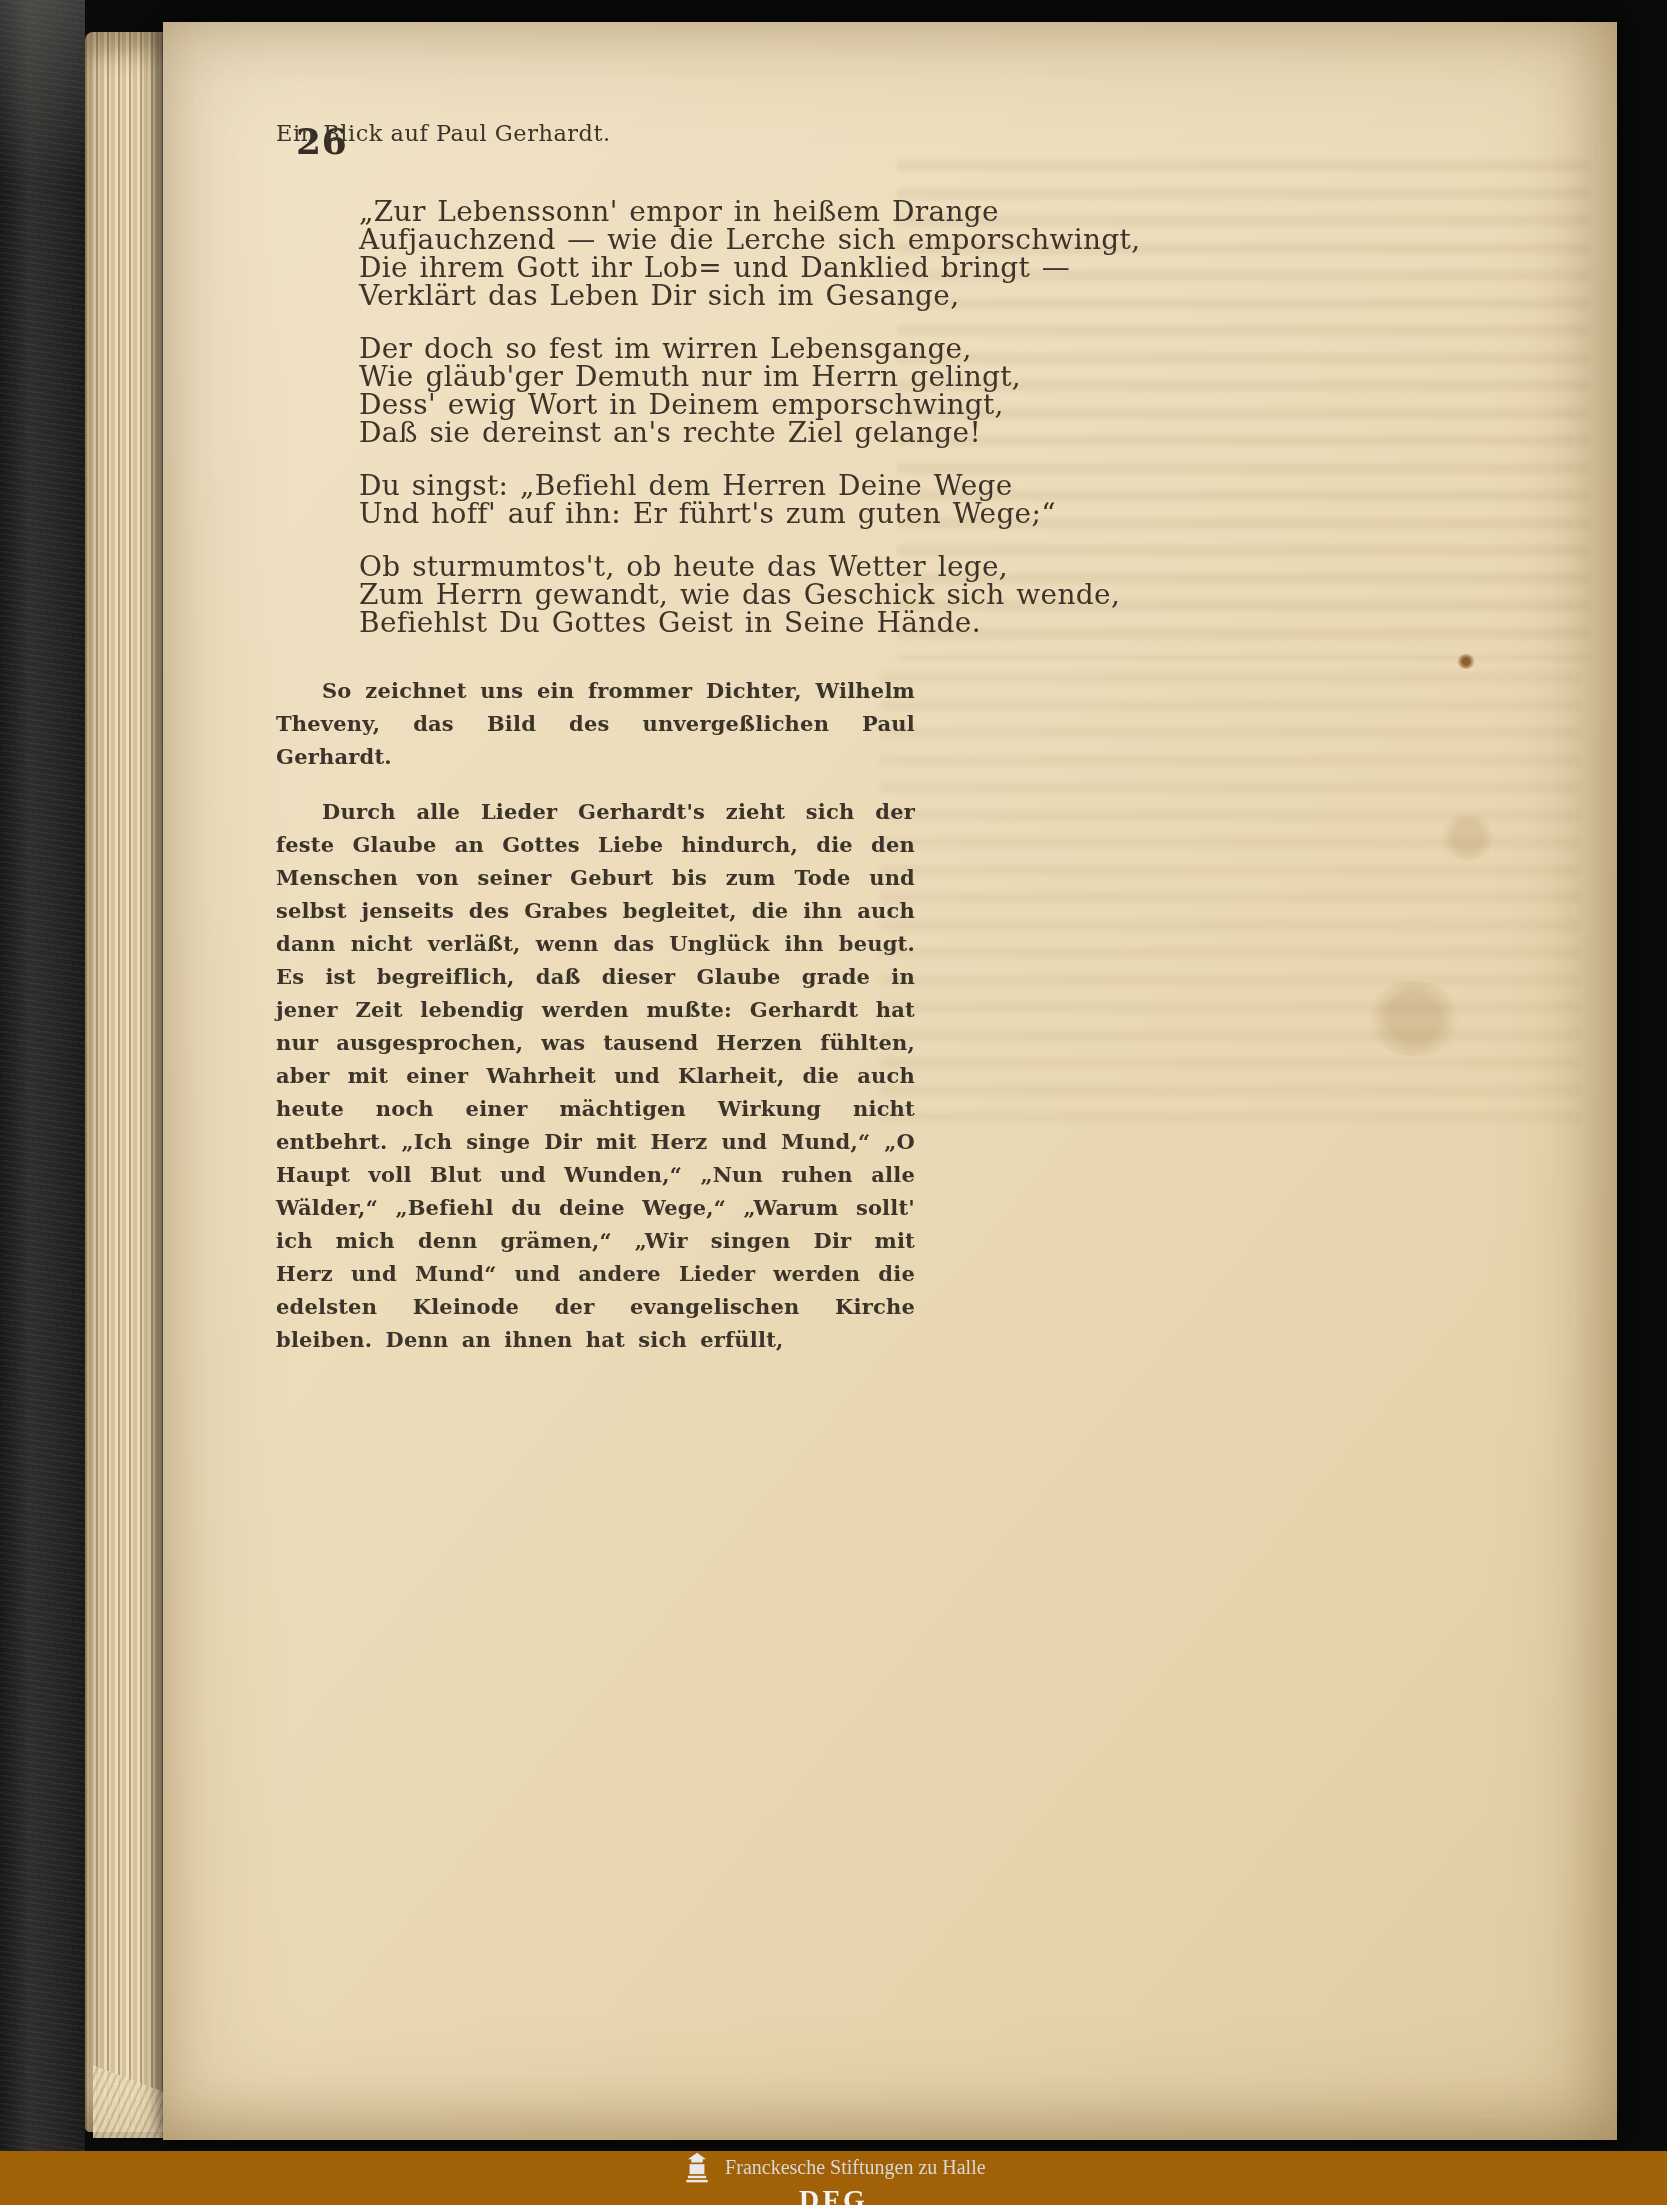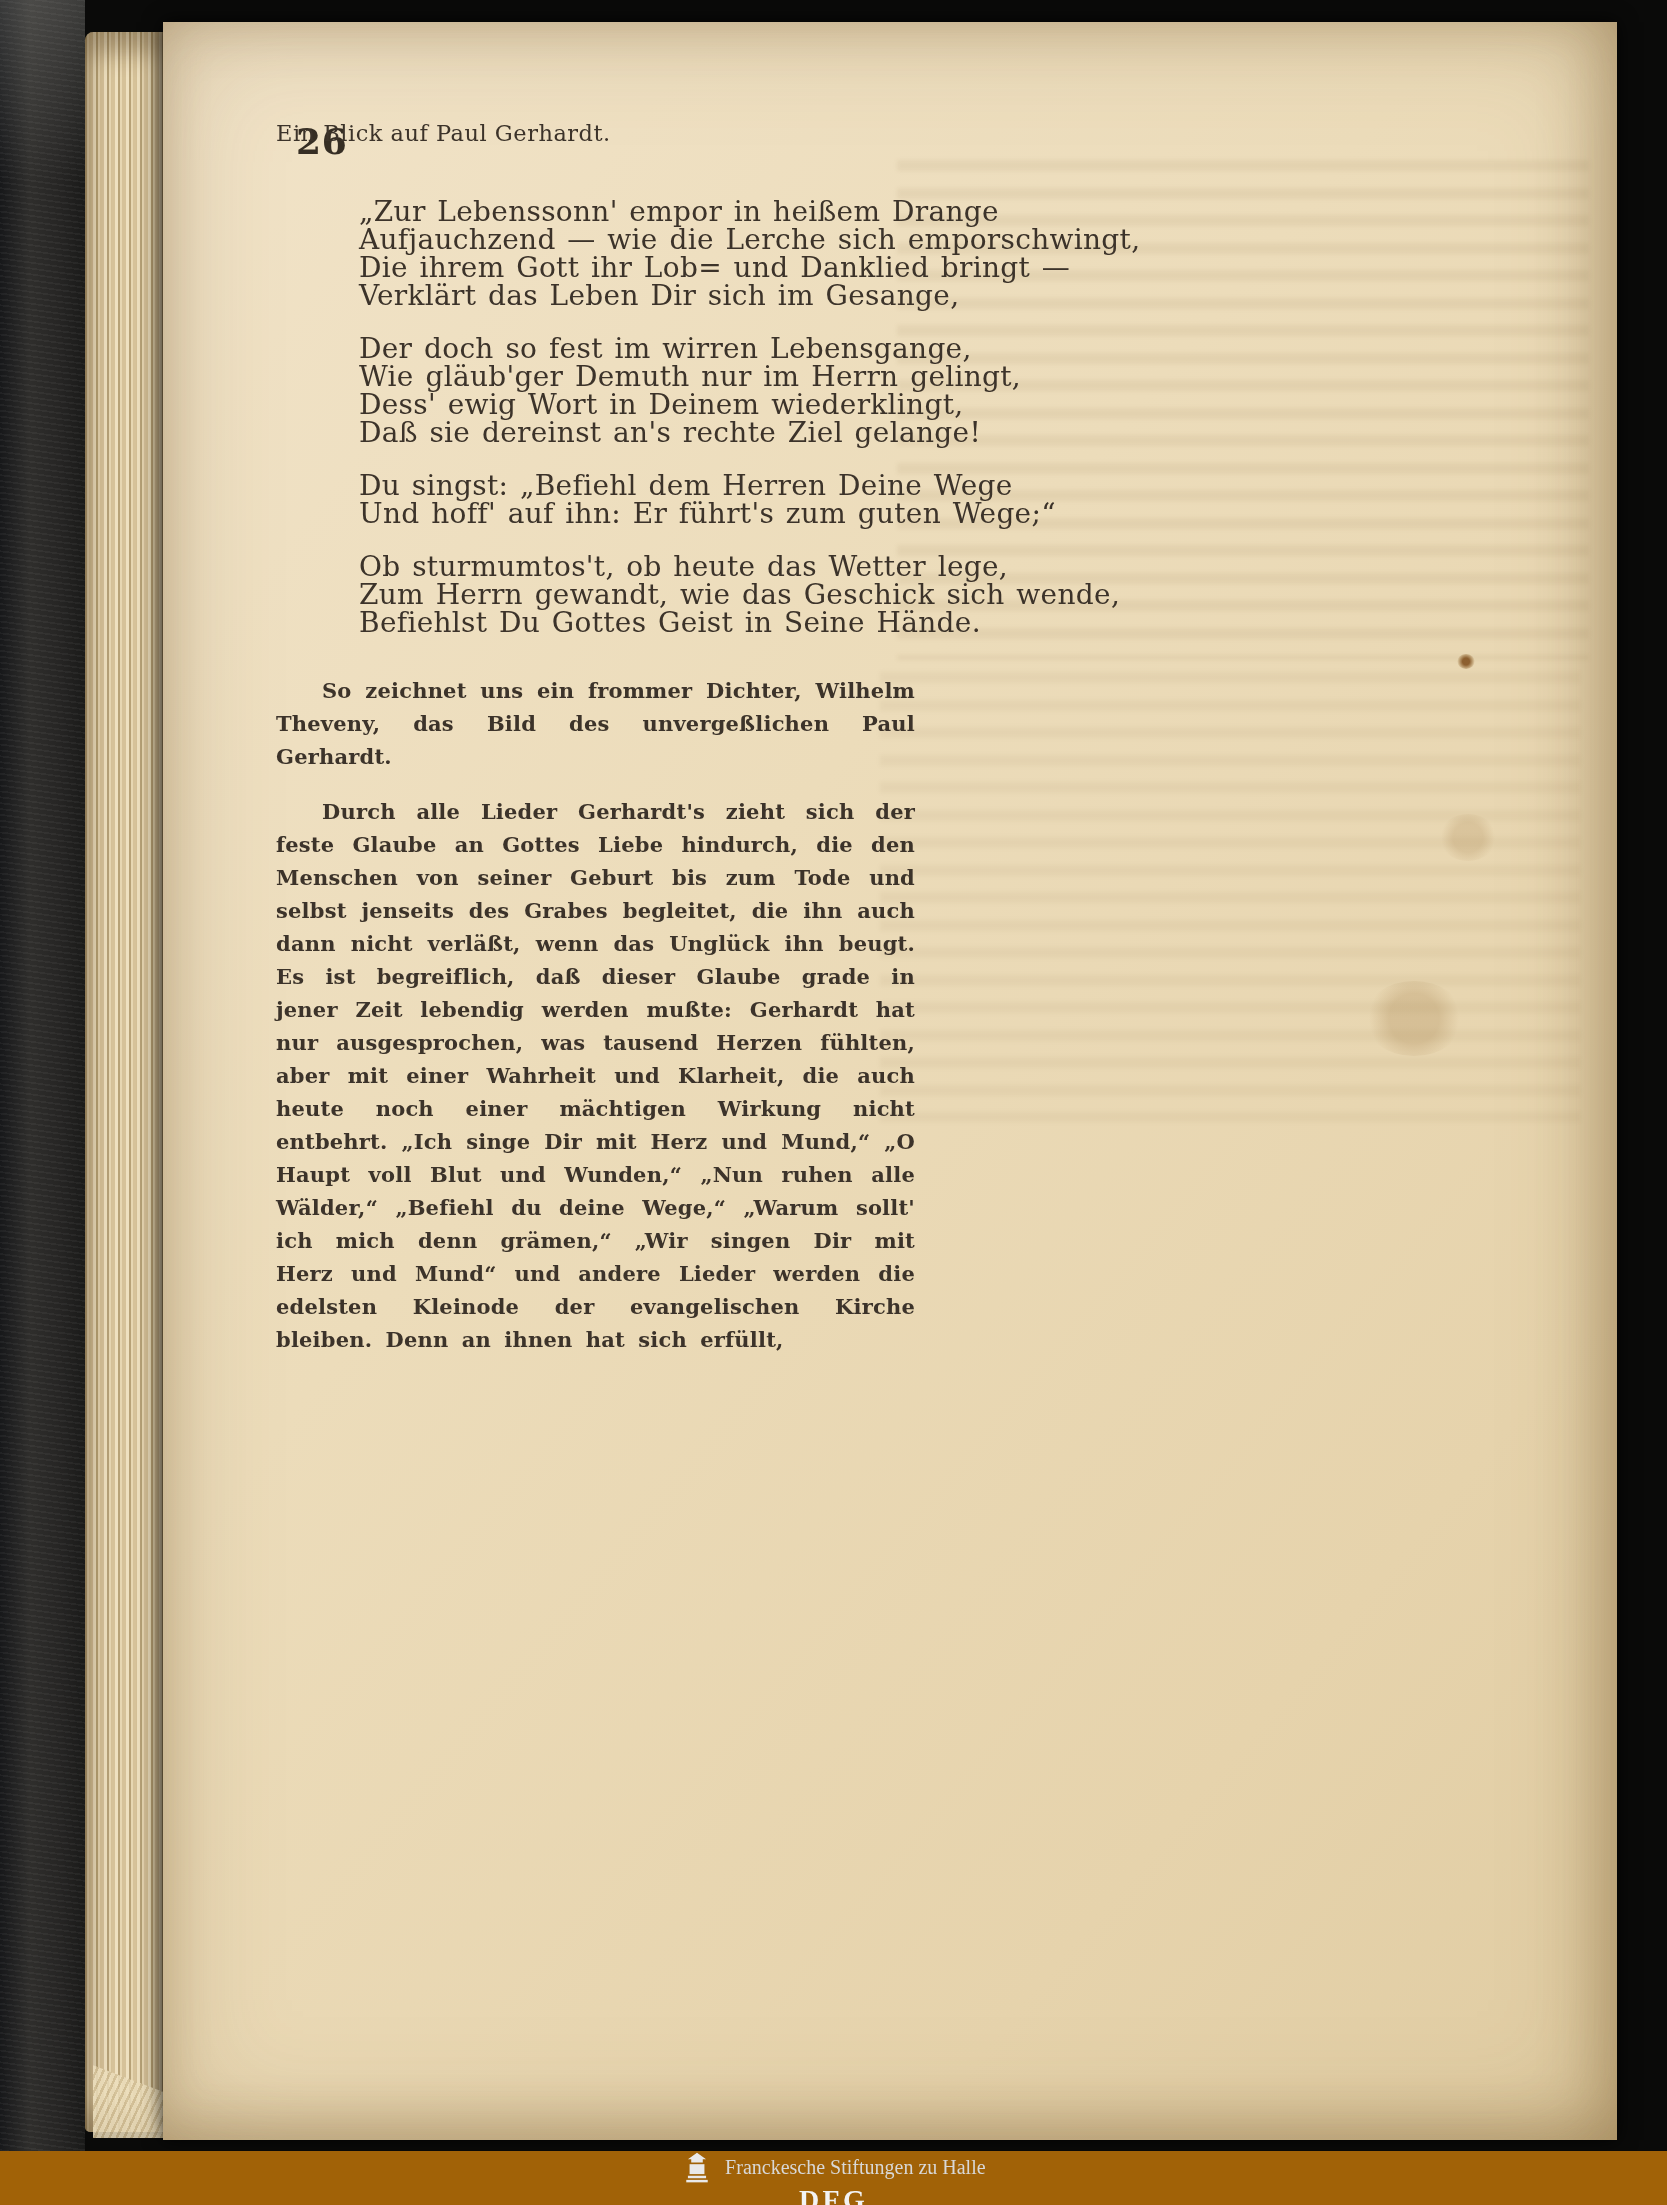--- a/index.html
+++ b/index.html
@@ -126,21 +126,21 @@
       <div class="poem">
         <div class="stanza">
           <div class="poem-line">„Zur Lebenssonn' empor in heißem Drange</div>
           <div class="poem-line">Aufjauchzend — wie die Lerche sich emporschwingt,</div>
           <div class="poem-line">Die ihrem Gott ihr Lob= und Danklied bringt —</div>
           <div class="poem-line">Verklärt das Leben Dir sich im Gesange,</div>
         </div>
         <div class="stanza">
           <div class="poem-line">Der doch so fest im wirren Lebensgange,</div>
           <div class="poem-line">Wie gläub'ger Demuth nur im Herrn gelingt,</div>
-          <div class="poem-line">Dess' ewig Wort in Deinem wiederklingt,</div>
+          <div class="poem-line">Dess' ewig Wort in Deinem emporschwingt,</div>
           <div class="poem-line">Daß sie dereinst an's rechte Ziel gelange!</div>
         </div>
         <div class="stanza">
           <div class="poem-line">Du singst: „Befiehl dem Herren Deine Wege</div>
           <div class="poem-line">Und hoff' auf ihn: Er führt's zum guten Wege;“</div>
         </div>
         <div class="stanza">
           <div class="poem-line">Ob sturmumtos't, ob heute das Wetter lege,</div>
           <div class="poem-line">Zum Herrn gewandt, wie das Geschick sich wende,</div>
           <div class="poem-line">Befiehlst Du Gottes Geist in Seine Hände.</div>

